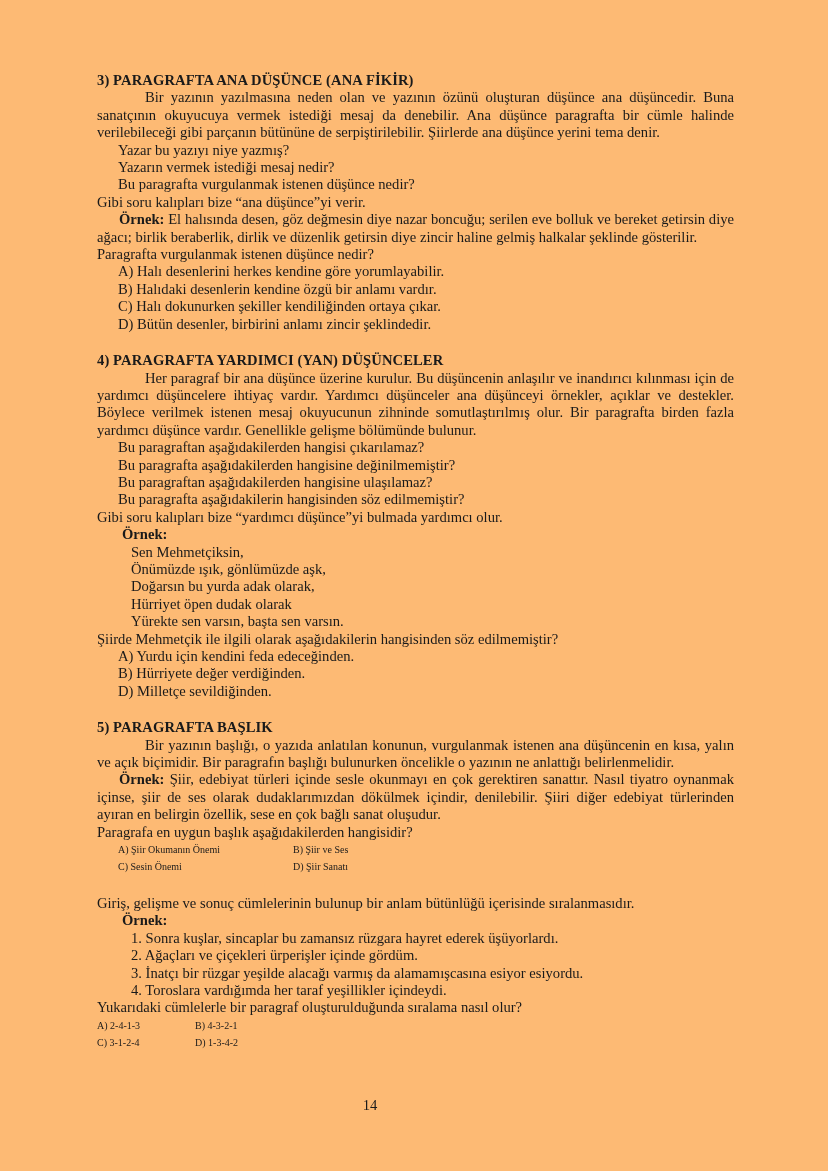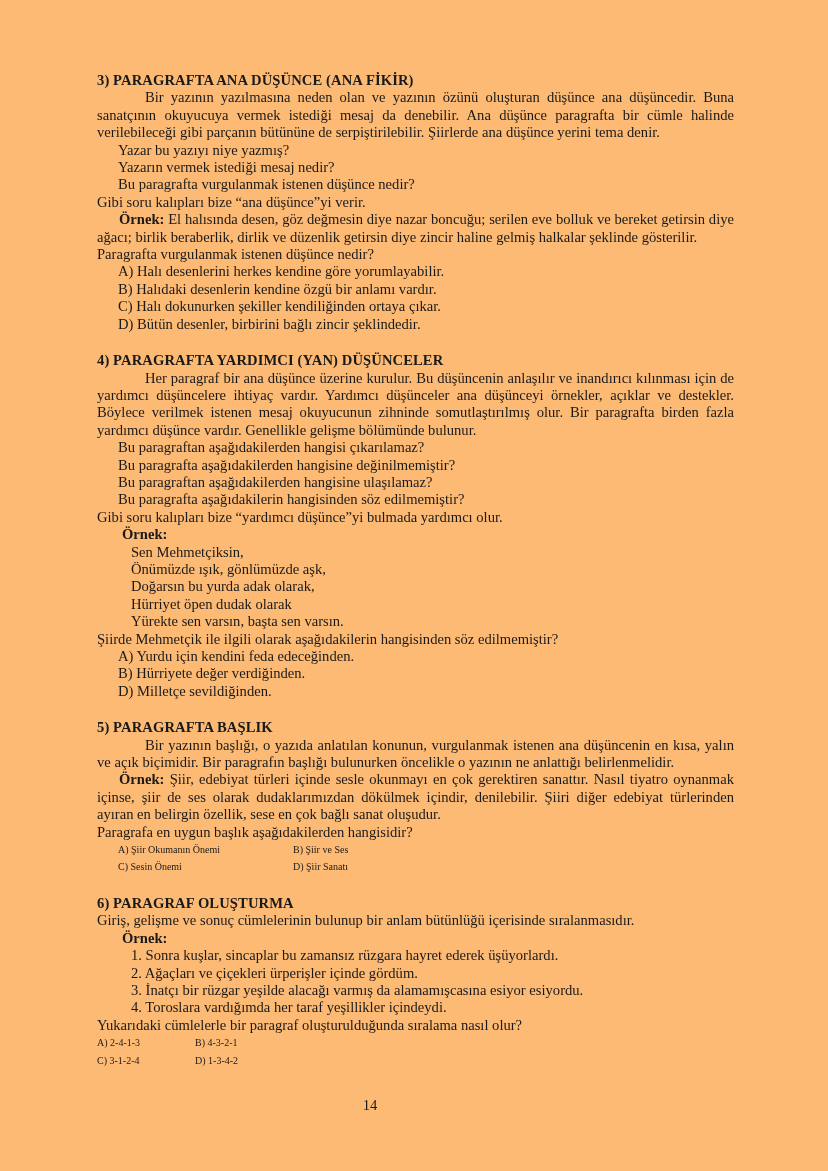--- a/index.html
+++ b/index.html
@@ -103,21 +103,21 @@
       <p class="para indent-first">Bir yazının yazılmasına neden olan ve yazının özünü oluşturan düşünce ana düşüncedir. Buna sanatçının okuyucuya vermek istediği mesaj da denebilir. Ana düşünce paragrafta bir cümle halinde verilebileceği gibi parçanın bütününe de serpiştirilebilir. Şiirlerde ana düşünce yerini tema denir.</p>
       <p class="line i20">Yazar bu yazıyı niye yazmış?</p>
       <p class="line i20">Yazarın vermek istediği mesaj nedir?</p>
       <p class="line i20">Bu paragrafta vurgulanmak istenen düşünce nedir?</p>
       <p class="line flush">Gibi soru kalıpları bize “ana düşünce”yi verir.</p>
       <p class="para" style="text-indent:22px"><span class="bold">Örnek:</span> <span>El halısında desen, göz değmesin diye nazar boncuğu; serilen eve bolluk ve bereket getirsin diye ağacı; birlik beraberlik, dirlik ve düzenlik getirsin diye zincir haline gelmiş halkalar şeklinde gösterilir.</span></p>
       <p class="line flush">Paragrafta vurgulanmak istenen düşünce nedir?</p>
       <p class="line i20">A) Halı desenlerini herkes kendine göre yorumlayabilir.</p>
       <p class="line i20">B) Halıdaki desenlerin kendine özgü bir anlamı vardır.</p>
       <p class="line i20">C) Halı dokunurken şekiller kendiliğinden ortaya çıkar.</p>
-      <p class="line i20">D) Bütün desenler, birbirini bağlı zincir şeklindedir.</p>
+      <p class="line i20">D) Bütün desenler, birbirini anlamı zincir şeklindedir.</p>
     </div>
 
     <div class="gap-lg"></div>
 
     <div>
       <p class="sec-heading">4) PARAGRAFTA YARDIMCI (YAN) DÜŞÜNCELER</p>
       <p class="para indent-first">Her paragraf bir ana düşünce üzerine kurulur. Bu düşüncenin anlaşılır ve inandırıcı kılınması için de yardımcı düşüncelere ihtiyaç vardır. Yardımcı düşünceler ana düşünceyi örnekler, açıklar ve destekler. Böylece verilmek istenen mesaj okuyucunun zihninde somutlaştırılmış olur. Bir paragrafta birden fazla yardımcı düşünce vardır. Genellikle gelişme bölümünde bulunur.</p>
       <p class="line i20">Bu paragraftan aşağıdakilerden hangisi çıkarılamaz?</p>
       <p class="line i20">Bu paragrafta aşağıdakilerden hangisine değinilmemiştir?</p>
       <p class="line i20">Bu paragraftan aşağıdakilerden hangisine ulaşılamaz?</p>
@@ -146,21 +146,20 @@
         <div class="cell colA">A) Şiir Okumanın Önemi</div>
         <div class="cell colB">B) Şiir ve Ses</div>
         <div class="cell colA">C) Sesin Önemi</div>
         <div class="cell colB">D) Şiir Sanatı</div>
       </div>
     </div>
 
     <div class="gap-lg"></div>
 
     <div>
-      <p class="sec-heading">6) PARAGRAF OLUŞTURMA</p>
       <p class="para">Giriş, gelişme ve sonuç cümlelerinin bulunup bir anlam bütünlüğü içerisinde sıralanmasıdır.</p>
       <p class="line i25 bold">Örnek:</p>
       <p class="line i33">1. Sonra kuşlar, sincaplar bu zamansız rüzgara hayret ederek üşüyorlardı.</p>
       <p class="line i33">2. Ağaçları ve çiçekleri ürperişler içinde gördüm.</p>
       <p class="line i33">3. İnatçı bir rüzgar yeşilde alacağı varmış da alamamışcasına esiyor esiyordu.</p>
       <p class="line i33">4. Toroslara vardığımda her taraf yeşillikler içindeydi.</p>
       <p class="line flush">Yukarıdaki cümlelerle bir paragraf oluşturulduğunda sıralama nasıl olur?</p>
       <div class="opt-grid narrow">
         <div class="cell colA">A) 2-4-1-3</div>
         <div class="cell colB">B) 4-3-2-1</div>

